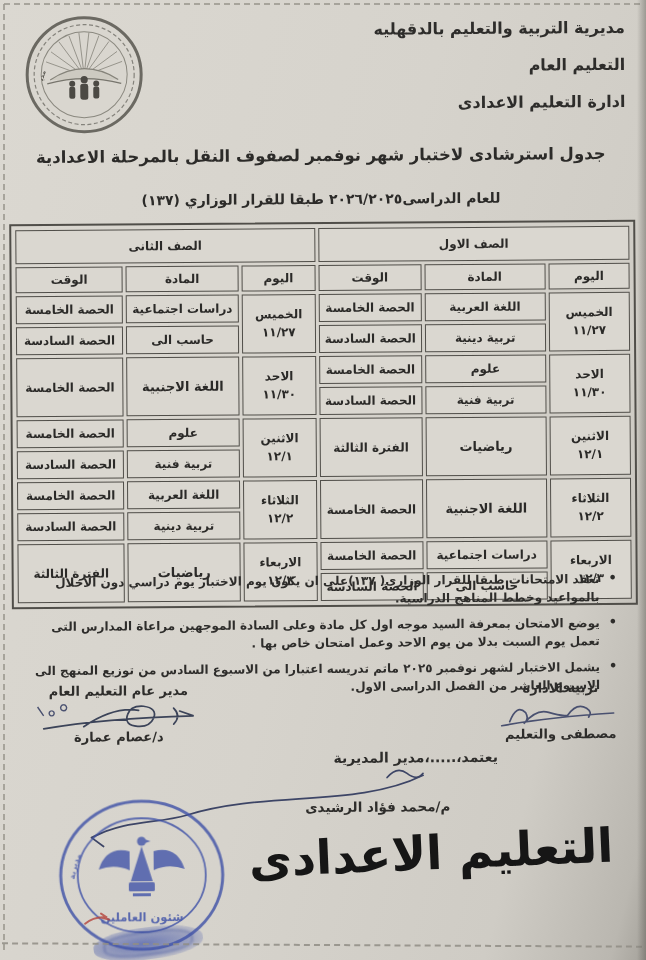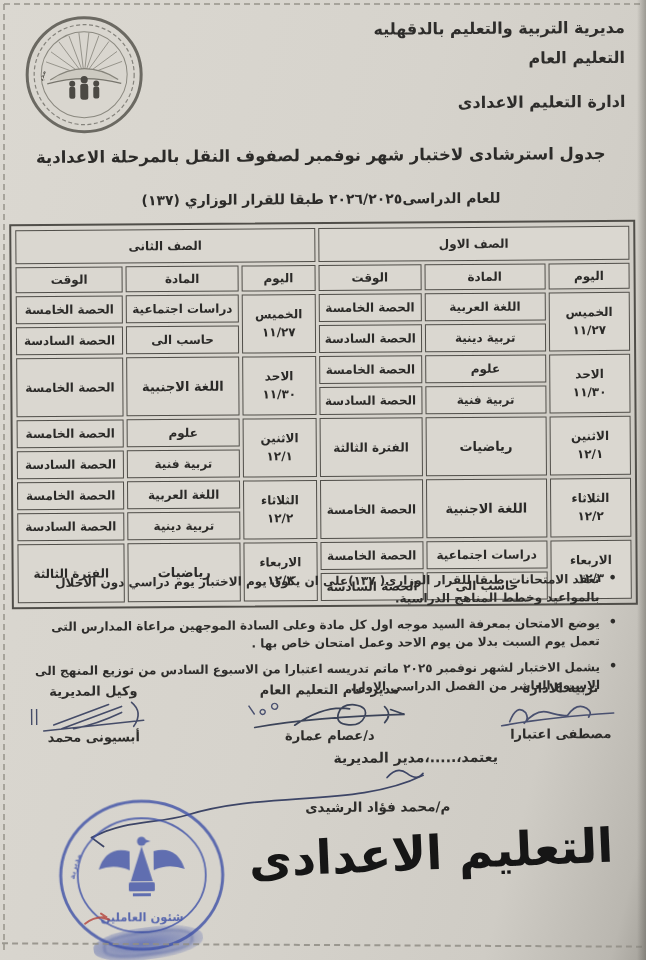--- a/index.html
+++ b/index.html
@@ -11,21 +11,21 @@
     background:linear-gradient(105deg,#dbd8d1 0%,#d6d3cc 50%,#cfccc5 82%,#bab7b0 96%,#a5a29b 100%);}
   .tilt{position:absolute;inset:0;transform:rotate(-0.4deg);}
   
   .edge-top{position:absolute;top:3px;left:4px;right:6px;border-top:2px dashed #9b988f;opacity:.8;}
   .edge-left{position:absolute;left:3px;top:4px;bottom:10px;border-left:2px dashed #9b988f;opacity:.8;}
   .edge-bottom{position:absolute;bottom:14px;left:2px;right:4px;border-top:2px dashed #918e86;opacity:.85;transform:rotate(.3deg);}
   .shade-right{position:absolute;top:0;right:0;bottom:0;width:9px;
     background:linear-gradient(to right,rgba(90,88,82,0),rgba(90,88,82,.45));}
 
   .hline{position:absolute;right:18px;font-weight:bold;font-size:16px;color:#2e2d2b;letter-spacing:.2px;}
-  .h1{top:20px;} .h2{top:50px;} .h3{top:94px;}
+  .h1{top:20px;} .h2{top:57px;} .h3{top:94px;}
 
   .doc-title{position:absolute;top:146px;left:0;width:100%;text-align:center;
     font-weight:bold;font-size:16.5px;color:#2c2b29;}
   .doc-subtitle{position:absolute;top:191px;left:0;width:100%;text-align:center;
     font-weight:bold;font-size:14px;color:#2c2b29;}
 
   .logo{position:absolute;left:26px;top:12px;}
 
   .table-wrap{position:absolute;top:222px;right:9px;left:11px;
     border:2.5px solid #504e49;padding:1px;}
@@ -252,37 +252,29 @@
       <span>يشمل الاختبار لشهر نوفمبر ٢٠٢٥ ماتم تدريسه اعتبارا من الاسبوع السادس من توزيع المنهج الى الاسبوع العاشر من الفصل الدراسى الاول.</span>
     </div>
   </div>
 
   <div class="sigrow">
     <div class="sig">
       <div class="t">تربية الادارة</div>
       <svg width="130" height="36" viewBox="0 0 130 36">
         <path d="M14,26 q7,-18 16,-9 q4,7 -2,11 q13,-15 25,-11 t19,3 q9,-13 19,-7 q6,4 2,9 M6,30 q45,-8 112,-12" fill="none" stroke="#4a5170" stroke-width="1.7" stroke-linecap="round"></path>
       </svg>
-      <div class="n">مصطفى اعتبارا</div>
+      <div class="n">مصطفى والتعليم</div>
     </div>
     <div class="sig">
       <div class="t">مدير عام التعليم العام</div>
       <svg width="190" height="36" viewBox="0 0 190 36">
         <path d="M120,8 q14,2 10,12 q-4,9 -16,8 q-14,-1 -10,-12 q3,-9 16,-8 M60,28 q30,-20 55,-16 M20,30 q60,-10 150,-12 l-14,-5 M150,10 q8,8 0,16" fill="none" stroke="#3c4459" stroke-width="1.7" stroke-linecap="round"></path>
         <path d="M40,6 a3,3 0 1 0 .1,0 M28,12 a2.5,2.5 0 1 0 .1,0 M14,8 l6,9" fill="none" stroke="#4a5170" stroke-width="1.4"></path>
       </svg>
       <div class="n">د/عصام عمارة</div>
-    </div>
-    <div class="sig">
-      <div class="t">وكيل المديرية</div>
-      <svg width="140" height="36" viewBox="0 0 140 36">
-        <path d="M30,26 L85,6 M38,30 L98,8 M50,30 q22,-4 48,-16 M108,4 q12,10 2,24 M20,32 q40,-4 100,-10" fill="none" stroke="#454c68" stroke-width="1.6" stroke-linecap="round"></path>
-        <path d="M8,10 l0,16 M13,10 l0,16" stroke="#454c68" stroke-width="1.4"></path>
-      </svg>
-      <div class="n">أبسيونى محمد</div>
     </div>
   </div>
 
   <div class="approve-label">يعتمد،.....،مدير المديرية</div>
   <div class="approve-name">م/محمد فؤاد الرشيدى</div>
   <svg class="swoosh" width="400" height="95" viewBox="0 0 400 95">
     <path d="M330,22 q10,-12 20,-4 t16,0" fill="none" stroke="#3d4566" stroke-width="1.7" stroke-linecap="round"></path>
     <path d="M366,20 C300,52 210,34 130,58 C98,67 70,62 34,80 M34,80 l16,-7 M34,80 l12,9" fill="none" stroke="#3d4566" stroke-width="1.7" stroke-linecap="round"></path>
   </svg>
 

